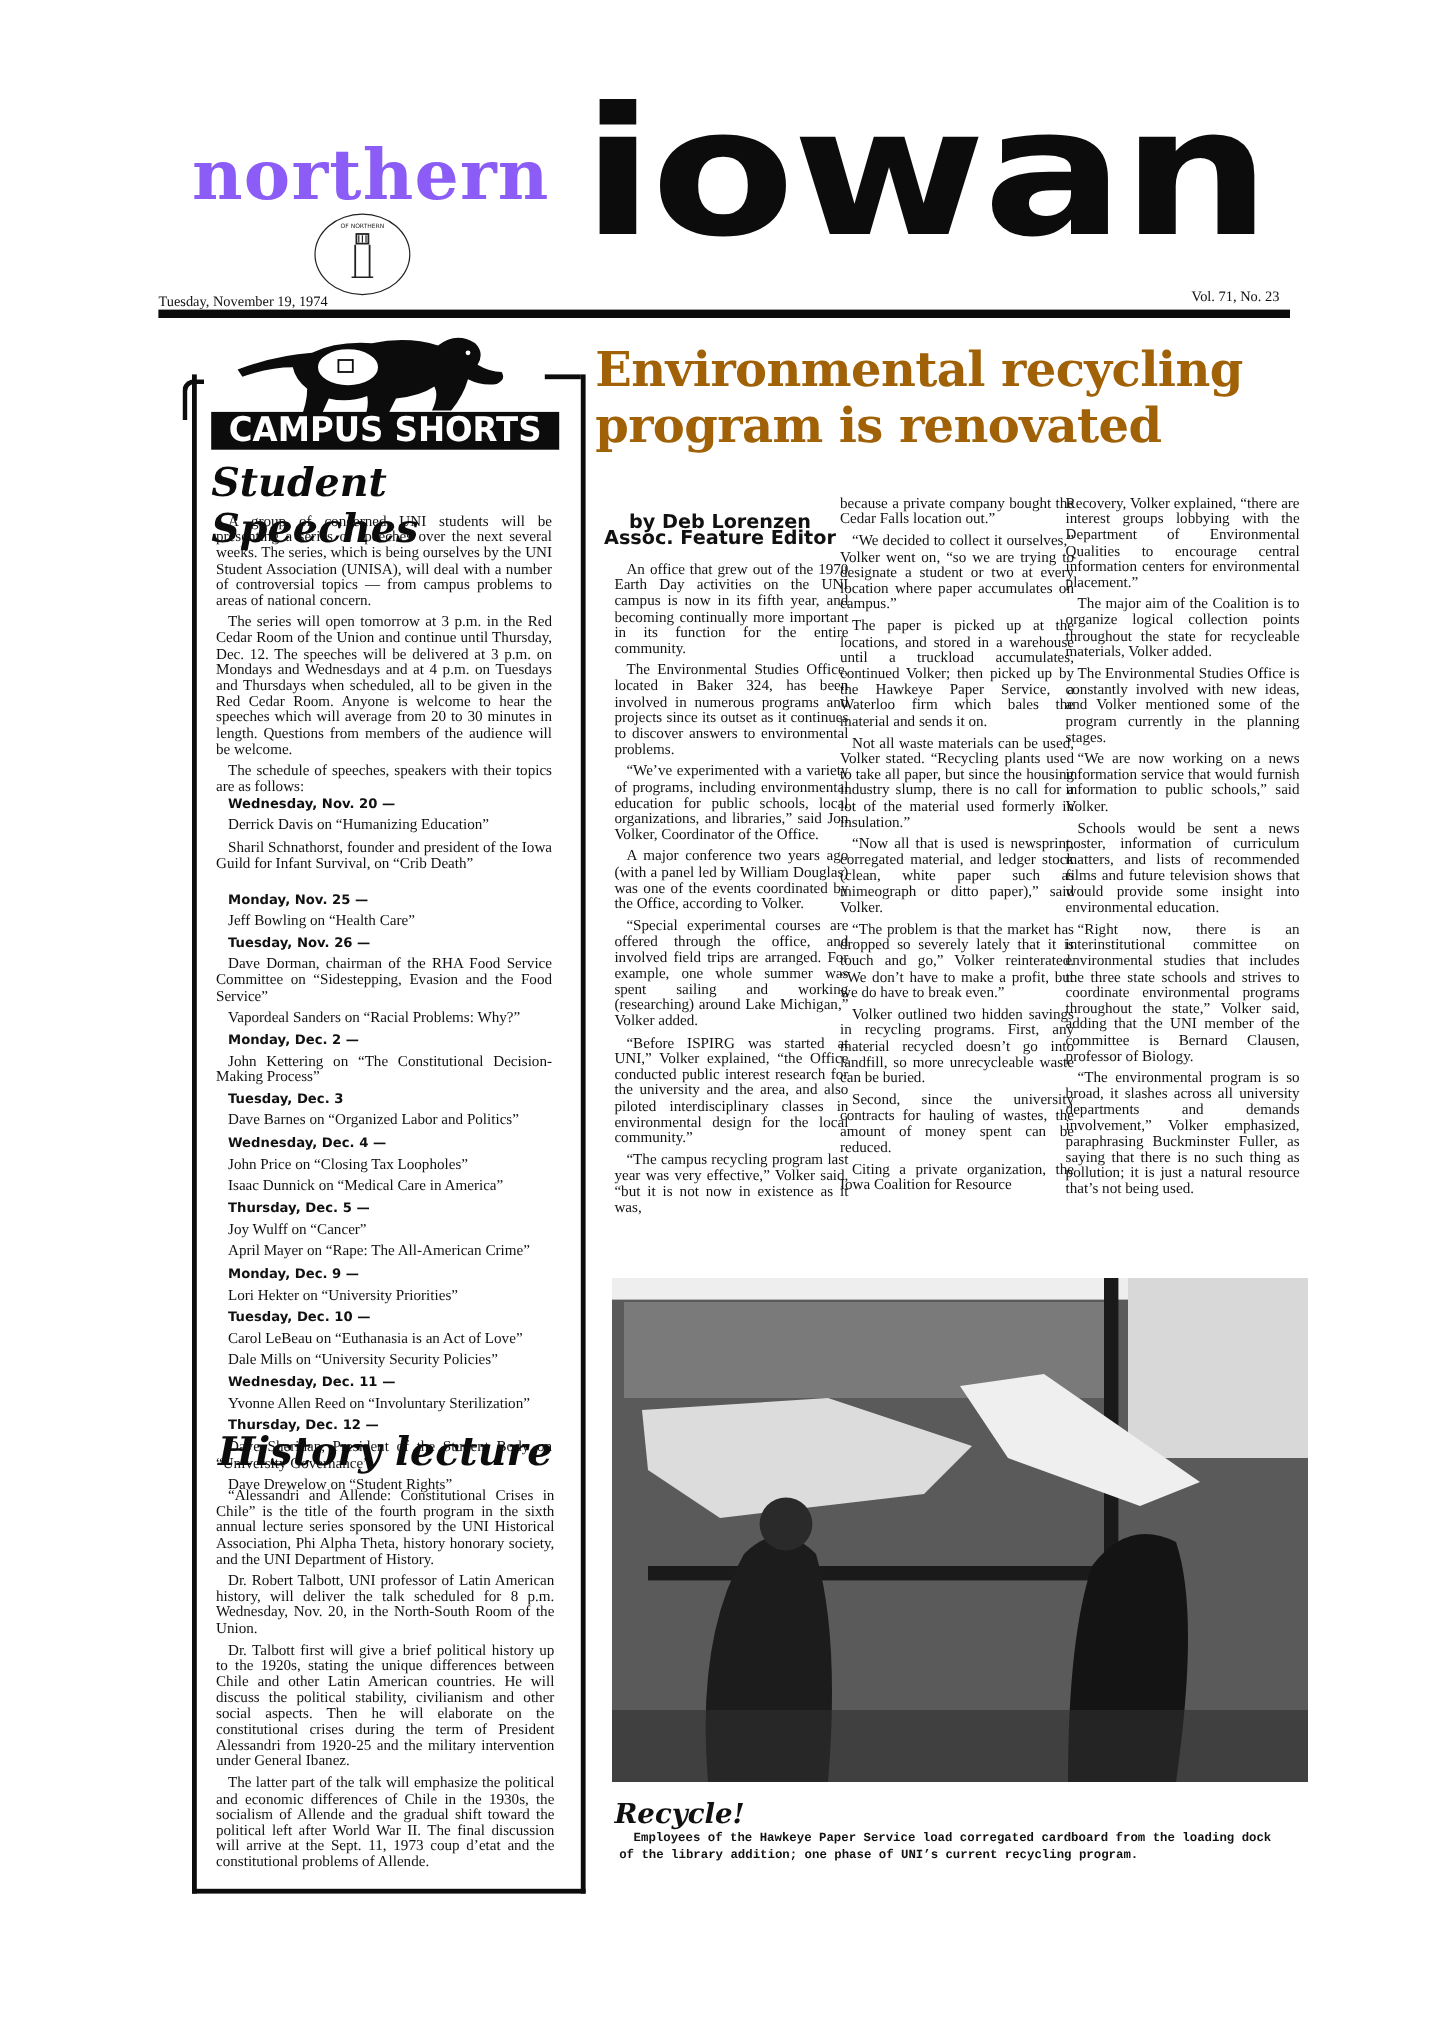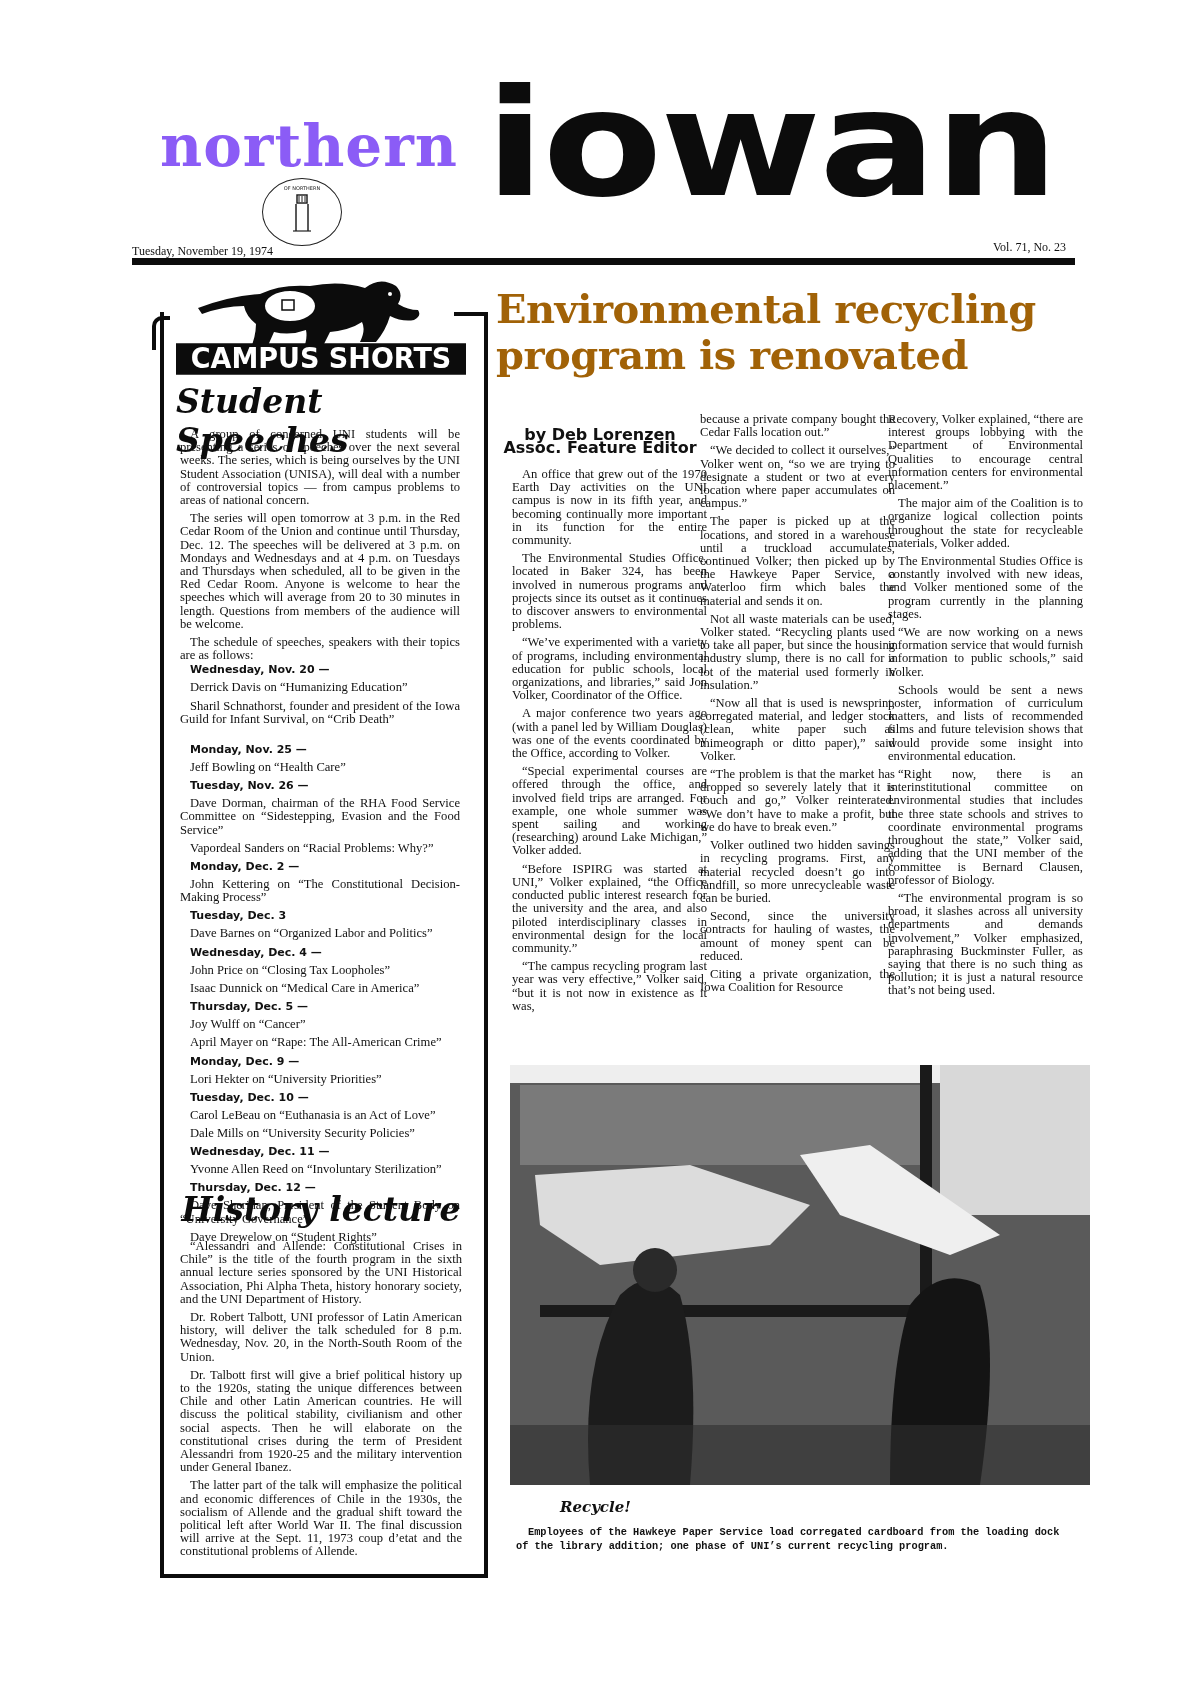--- a/index.html
+++ b/index.html
@@ -37,21 +37,21 @@
   
   .headline { left: 496px; top: 286px; width: 600px; font-family: "DejaVu Serif", serif; font-weight: 700; font-size: 40px; line-height: 46px; color: #a16207; letter-spacing: -0.5px; }
   .byline { left: 500px; top: 428px; width: 200px; text-align: center; font-family: "DejaVu Sans", sans-serif; font-weight: 700; font-size: 16px; line-height: 13px; }
   .col { width: 195px; }
   .col1 { left: 512px; top: 468px; }
   .col2 { left: 700px; top: 413px; }
   .col3 { left: 888px; top: 413px; }
 
   .photo { left: 510px; top: 1065px; width: 580px; height: 420px; background: #3a3a3a; overflow: hidden; }
   .photo svg { width: 100%; height: 100%; display: block; }
-  .caption-title { left: 512px; top: 1498px; font-family: "DejaVu Serif", serif; font-weight: 700; font-style: italic; font-size: 15px; margin-left: 48px; }
+  .caption-title { left: 512px; top: 1498px; font-family: "DejaVu Serif", serif; font-weight: 700; font-style: italic; font-size: 23px; }
   .caption-text { left: 516px; top: 1525px; width: 560px; font-family: Liberation Mono, monospace; font-weight: 700; font-size: 10.3px; line-height: 14px; text-indent: 12px; }
 </style>
 </head>
 <body>
 
 <div class="abs mast-northern">northern</div>
 <div class="abs mast-iowan">iowan</div>
 <div class="abs seal">
   <svg viewBox="0 0 78 66">
     <rect x="34" y="16" width="10" height="8" fill="none" stroke="#222" stroke-width="1.5"></rect>

